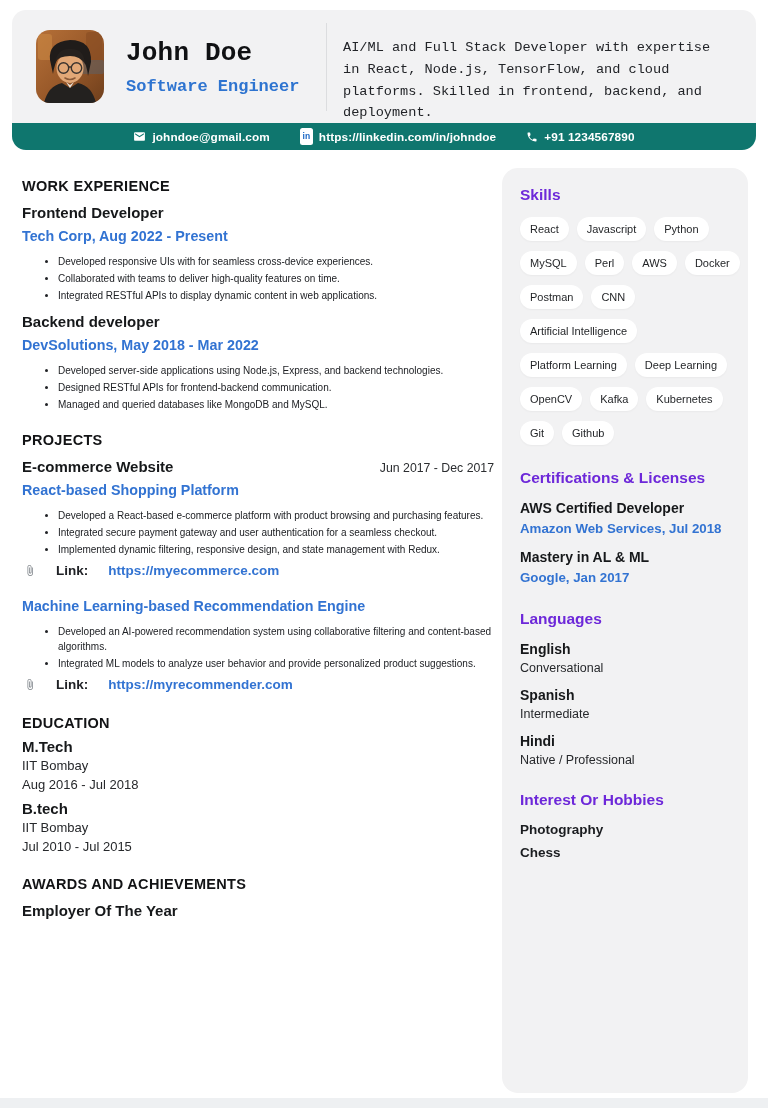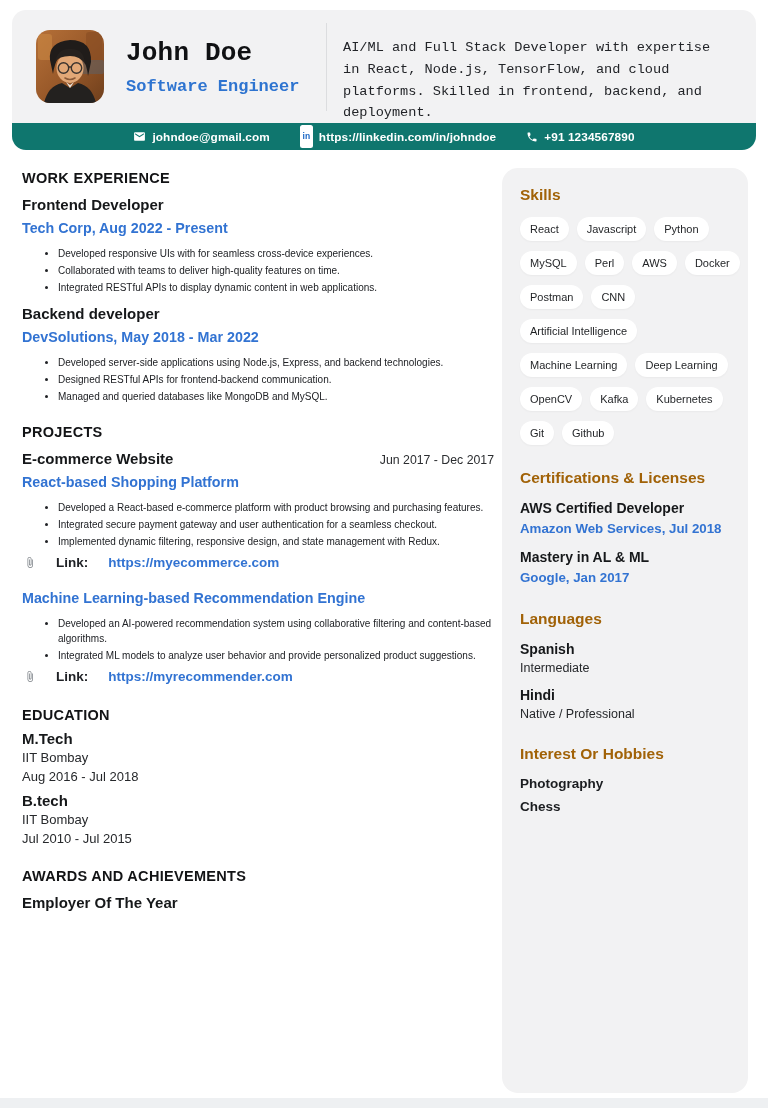--- a/index.html
+++ b/index.html
@@ -48,28 +48,28 @@
     background:#0f766e;
     height:27px;
     display:flex;
     align-items:center;
     justify-content:center;
     gap:30px;
   }
   .contact-item { display:flex; align-items:center; gap:6px; color:#ffffff; font-size:11.8px; font-weight:600; letter-spacing:0.1px; }
   .contact-item svg { display:block; }
   .li-badge {
-    width:13px; height:23px; background:#ffffff; border-radius:2.5px;
+    width:13px; height:17px; background:#ffffff; border-radius:2.5px;
     display:flex; align-items:center; justify-content:center;
     color:#1b67c5; font-size:8.5px; font-weight:700; line-height:1;
   }
 
   
   .content { display:flex; padding:0 12px 0 22px; }
-  .main-col { width:480px; flex:0 0 auto; padding-right:8px; }
+  .main-col { width:480px; flex:0 0 auto; padding-right:8px;margin-top:8px; }
   .side-col {
     width:246px; flex:0 0 auto;
     background:#f2f2f3;
     border-radius:16px;
     margin-top:18px;
     padding:18px 18px 20px 18px;
     min-height:925px;
   }
 
   
@@ -85,21 +85,21 @@
   .meta-link { font-size:14.3px; font-weight:700; color:#3273d2; margin-top:7px; text-decoration:none; display:inline-block; cursor:pointer; }
   ul.bullets { margin:9px 0 6px 0; padding-left:36px; }
   ul.bullets li { font-size:10px; line-height:1.5; color:#202226; margin-bottom:2px; }
   .link-row { display:flex; gap:20px; margin:5px 0 10px 2px; }
   .link-label { font-size:13.5px; font-weight:700; color:#202226; }
   .link-url { font-size:13.5px; font-weight:700; color:#3273d2; text-decoration:none; cursor:pointer; }
   .edu-degree { font-size:15px; font-weight:700; color:#16181a; margin-top:7px; }
   .edu-line { font-size:13px; color:#26282b; line-height:1.32; margin-top:2px; }
 
   
-  .side-heading { font-size:15.5px; font-weight:700; color:#a16207; margin-bottom:13px; }
+  .side-heading { font-size:15.5px; font-weight:700; color:#6d28d9; margin-bottom:13px; }
   .side-section { margin-bottom:24px; }
   .chip-row { display:flex; gap:8px; margin-bottom:10px; }
   .chip {
     background:#ffffff;
     border-radius:14px;
     padding:6px 10px;
     font-size:11px;
     color:#1f2124;
     font-weight:500;
     white-space:nowrap;
@@ -281,21 +281,21 @@
           <span class="chip">Docker</span>
         </div>
         <div class="chip-row">
           <span class="chip">Postman</span>
           <span class="chip">CNN</span>
         </div>
         <div class="chip-row">
           <span class="chip">Artificial Intelligence</span>
         </div>
         <div class="chip-row">
-          <span class="chip">Machine Learning</span>
+          <span class="chip">Platform Learning</span>
           <span class="chip">Deep Learning</span>
         </div>
         <div class="chip-row">
           <span class="chip">OpenCV</span>
           <span class="chip">Kafka</span>
           <span class="chip">Kubernetes</span>
         </div>
         <div class="chip-row">
           <span class="chip">Git</span>
           <span class="chip">Github</span>
@@ -309,20 +309,24 @@
           <a class="cert-meta">Amazon Web Services, Jul 2018</a>
         </div>
         <div>
           <div class="cert-title">Mastery in AL &amp; ML</div>
           <a class="cert-meta">Google, Jan 2017</a>
         </div>
       </div>
 
       <div class="side-section">
         <div class="side-heading">Languages</div>
+        <div>
+          <div class="lang-name">English</div>
+          <div class="lang-level">Conversational</div>
+        </div>
         <div>
           <div class="lang-name">Spanish</div>
           <div class="lang-level">Intermediate</div>
         </div>
         <div>
           <div class="lang-name">Hindi</div>
           <div class="lang-level">Native / Professional</div>
         </div>
       </div>
 

